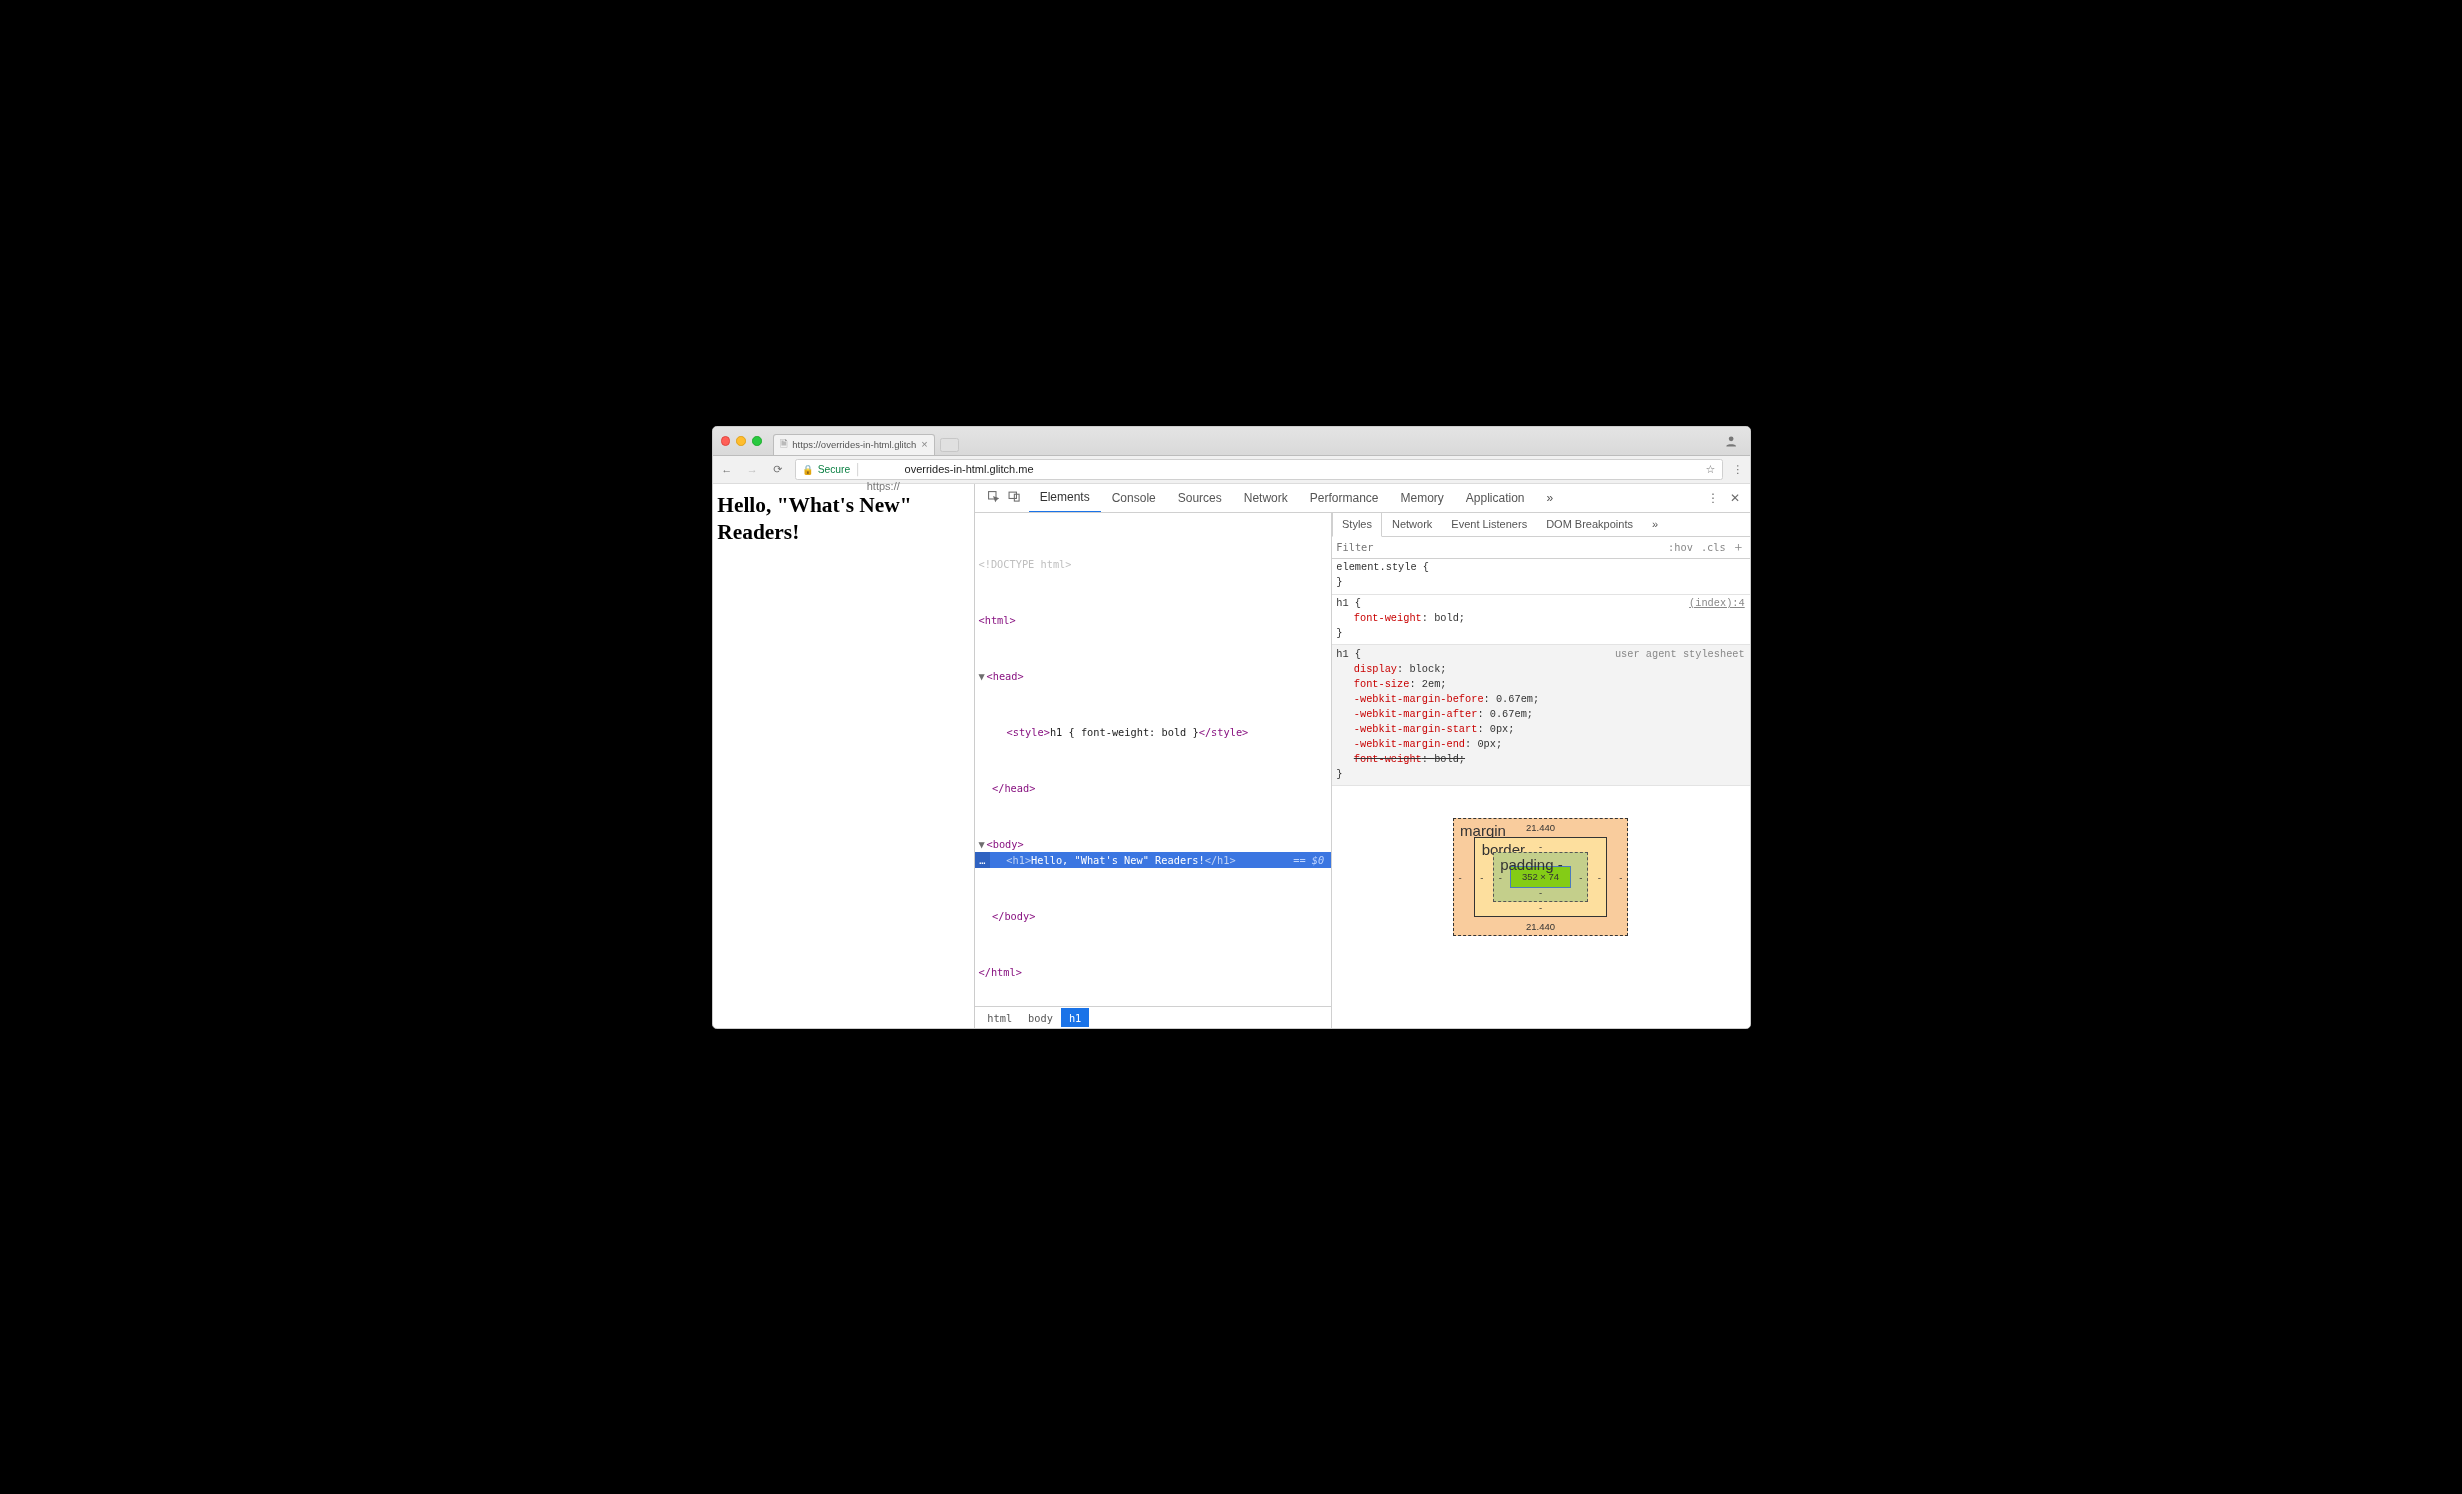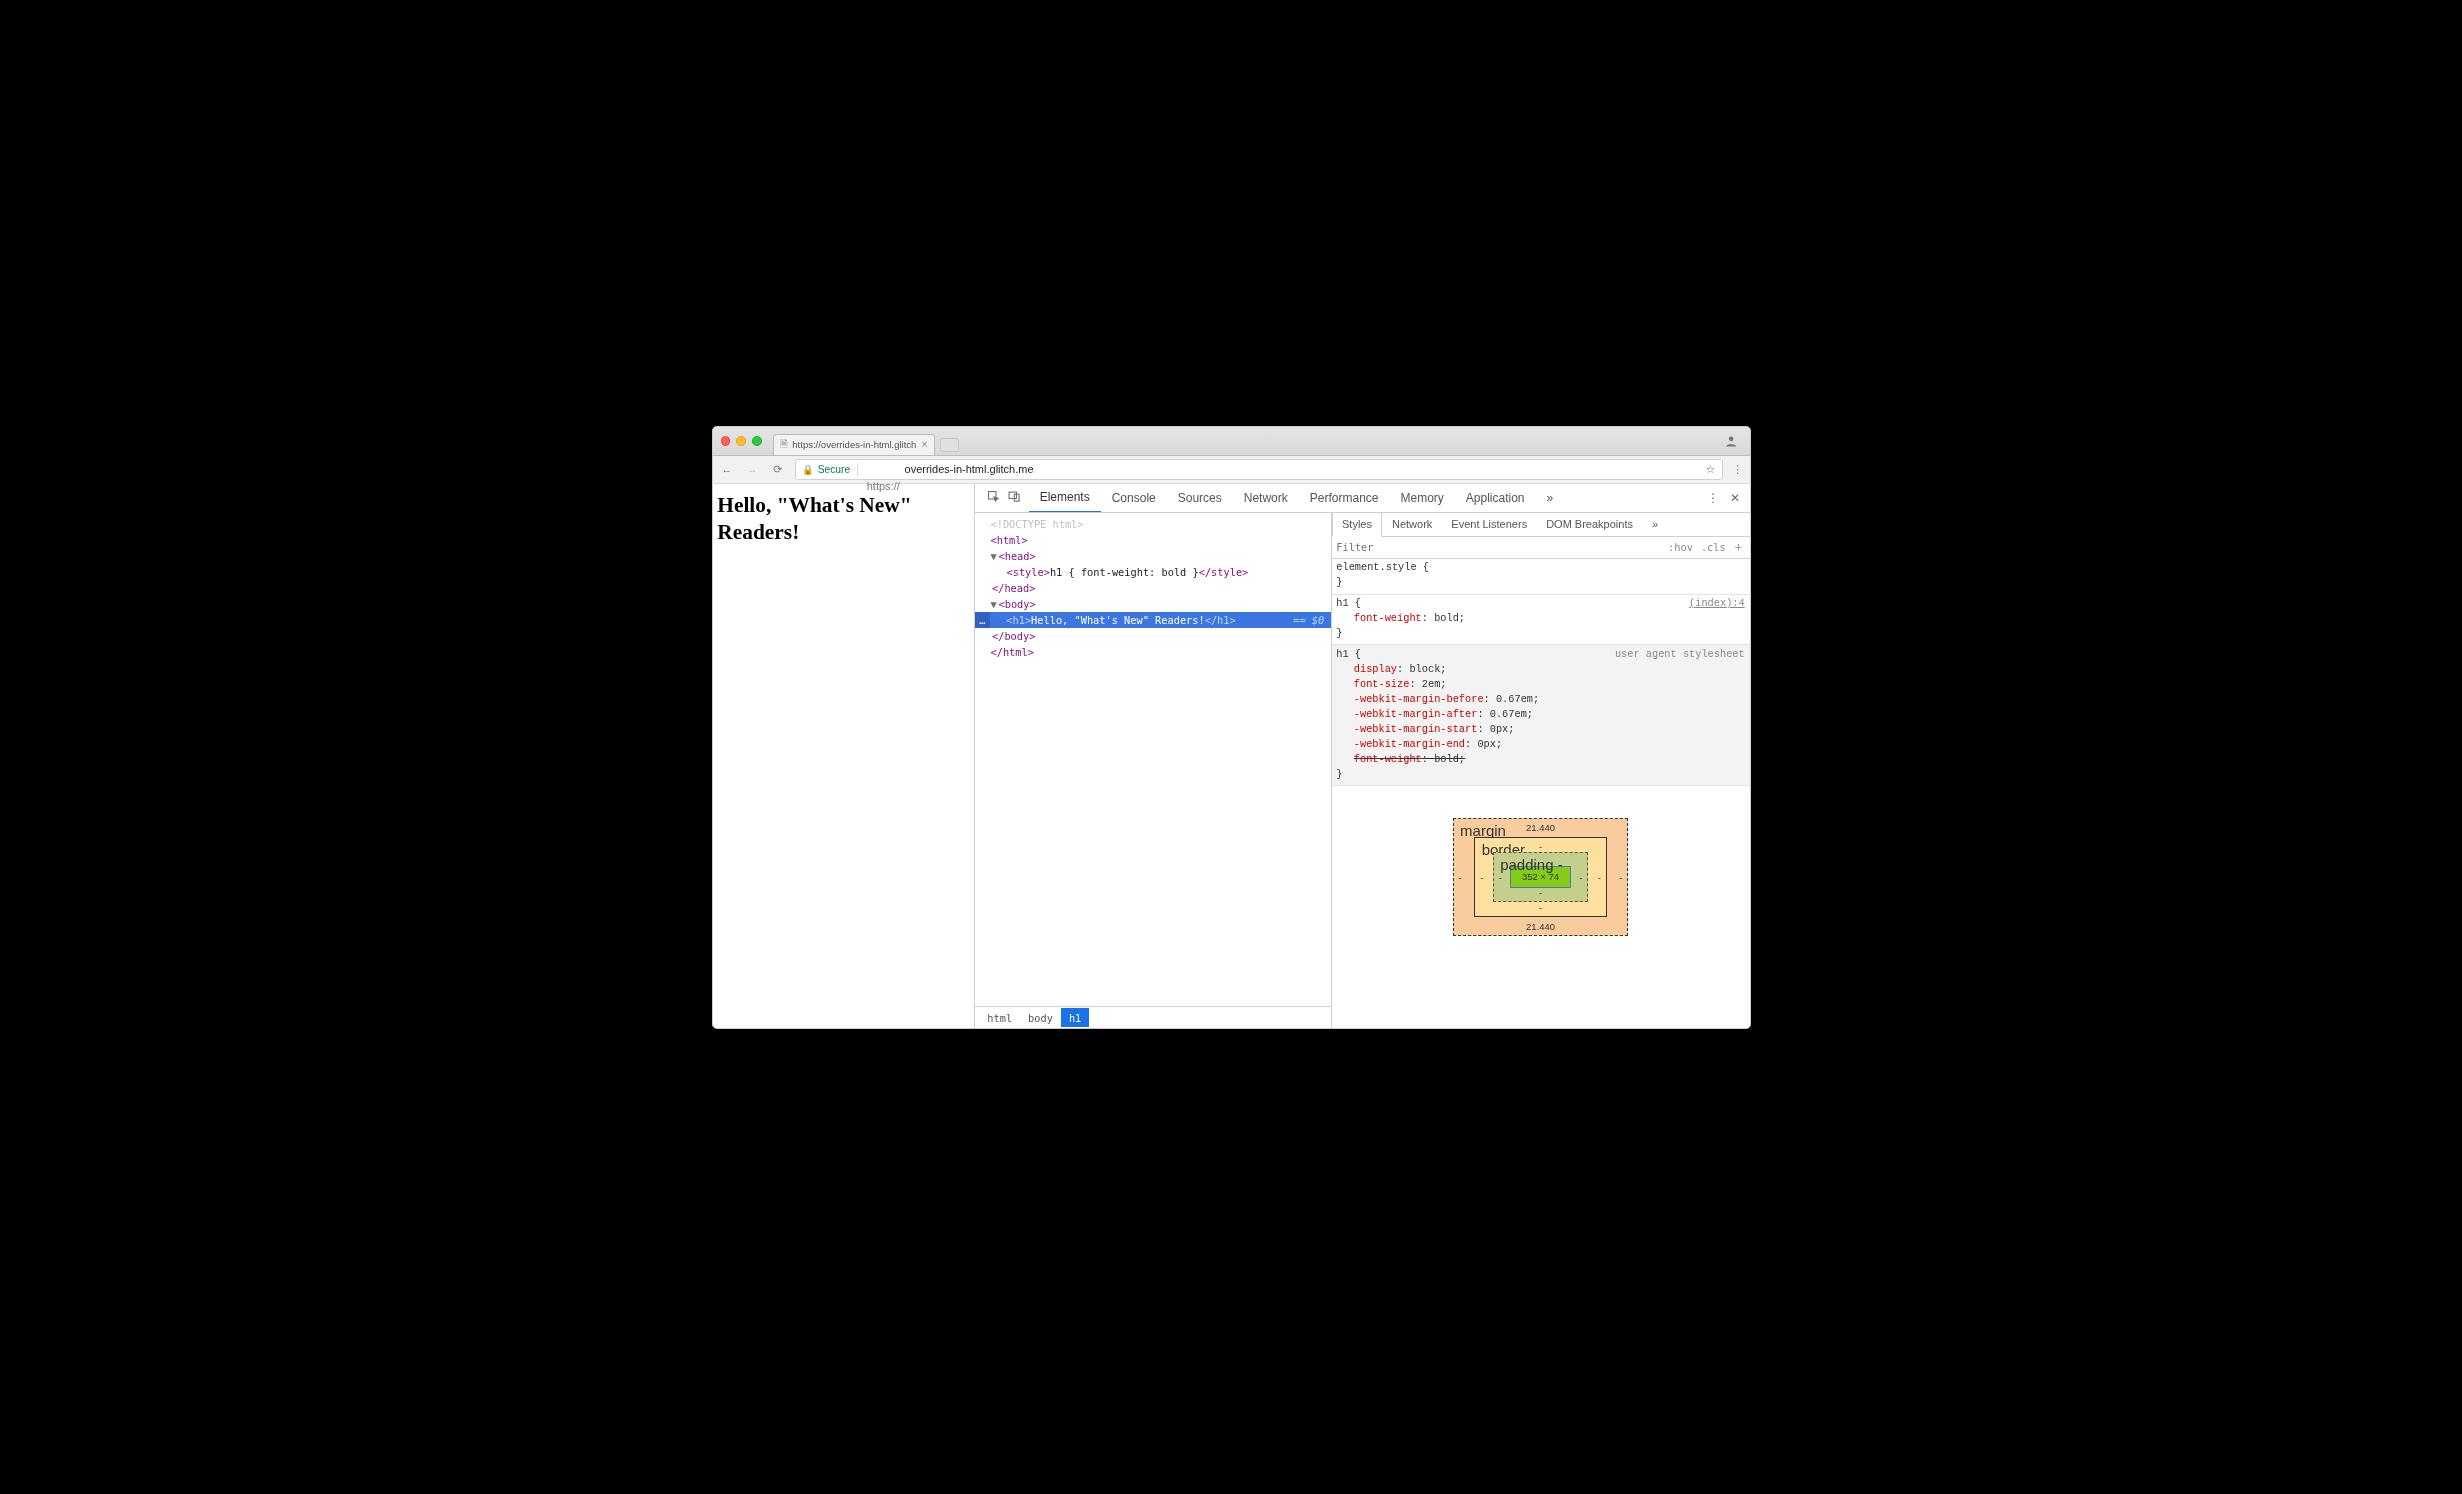--- a/index.html
+++ b/index.html
@@ -167,21 +167,21 @@
     display: flex;
     flex-direction: column;
     border-right: 0.8px solid #d0d0d0;
     font-family: Menlo, Consolas, monospace;
     font-size: 10.3px;
   }
   .dom-tree {
     flex:1; overflow:auto; padding: 3.2px 0;
     line-height: 16px;
   }
-  .dom-line { white-space: pre; padding: 0 16px; }
+  .dom-line { white-space: pre; padding: 0 4px; margin-top: 40px; }
   .dl-in1 { padding-left: 17.5px; }
   .dl-in2 { padding-left: 32px; }
   .dl-muted { color: #bfbfbf; }
   .tagc { color: #881280; }
   .txtc { color: #222; text-align: right; }
   .caret { color:#6e6e6e; display:inline-block; width:8px;}
   .dom-sel {
     background: #3b76e1;
     color: #fff;
     display: flex;

